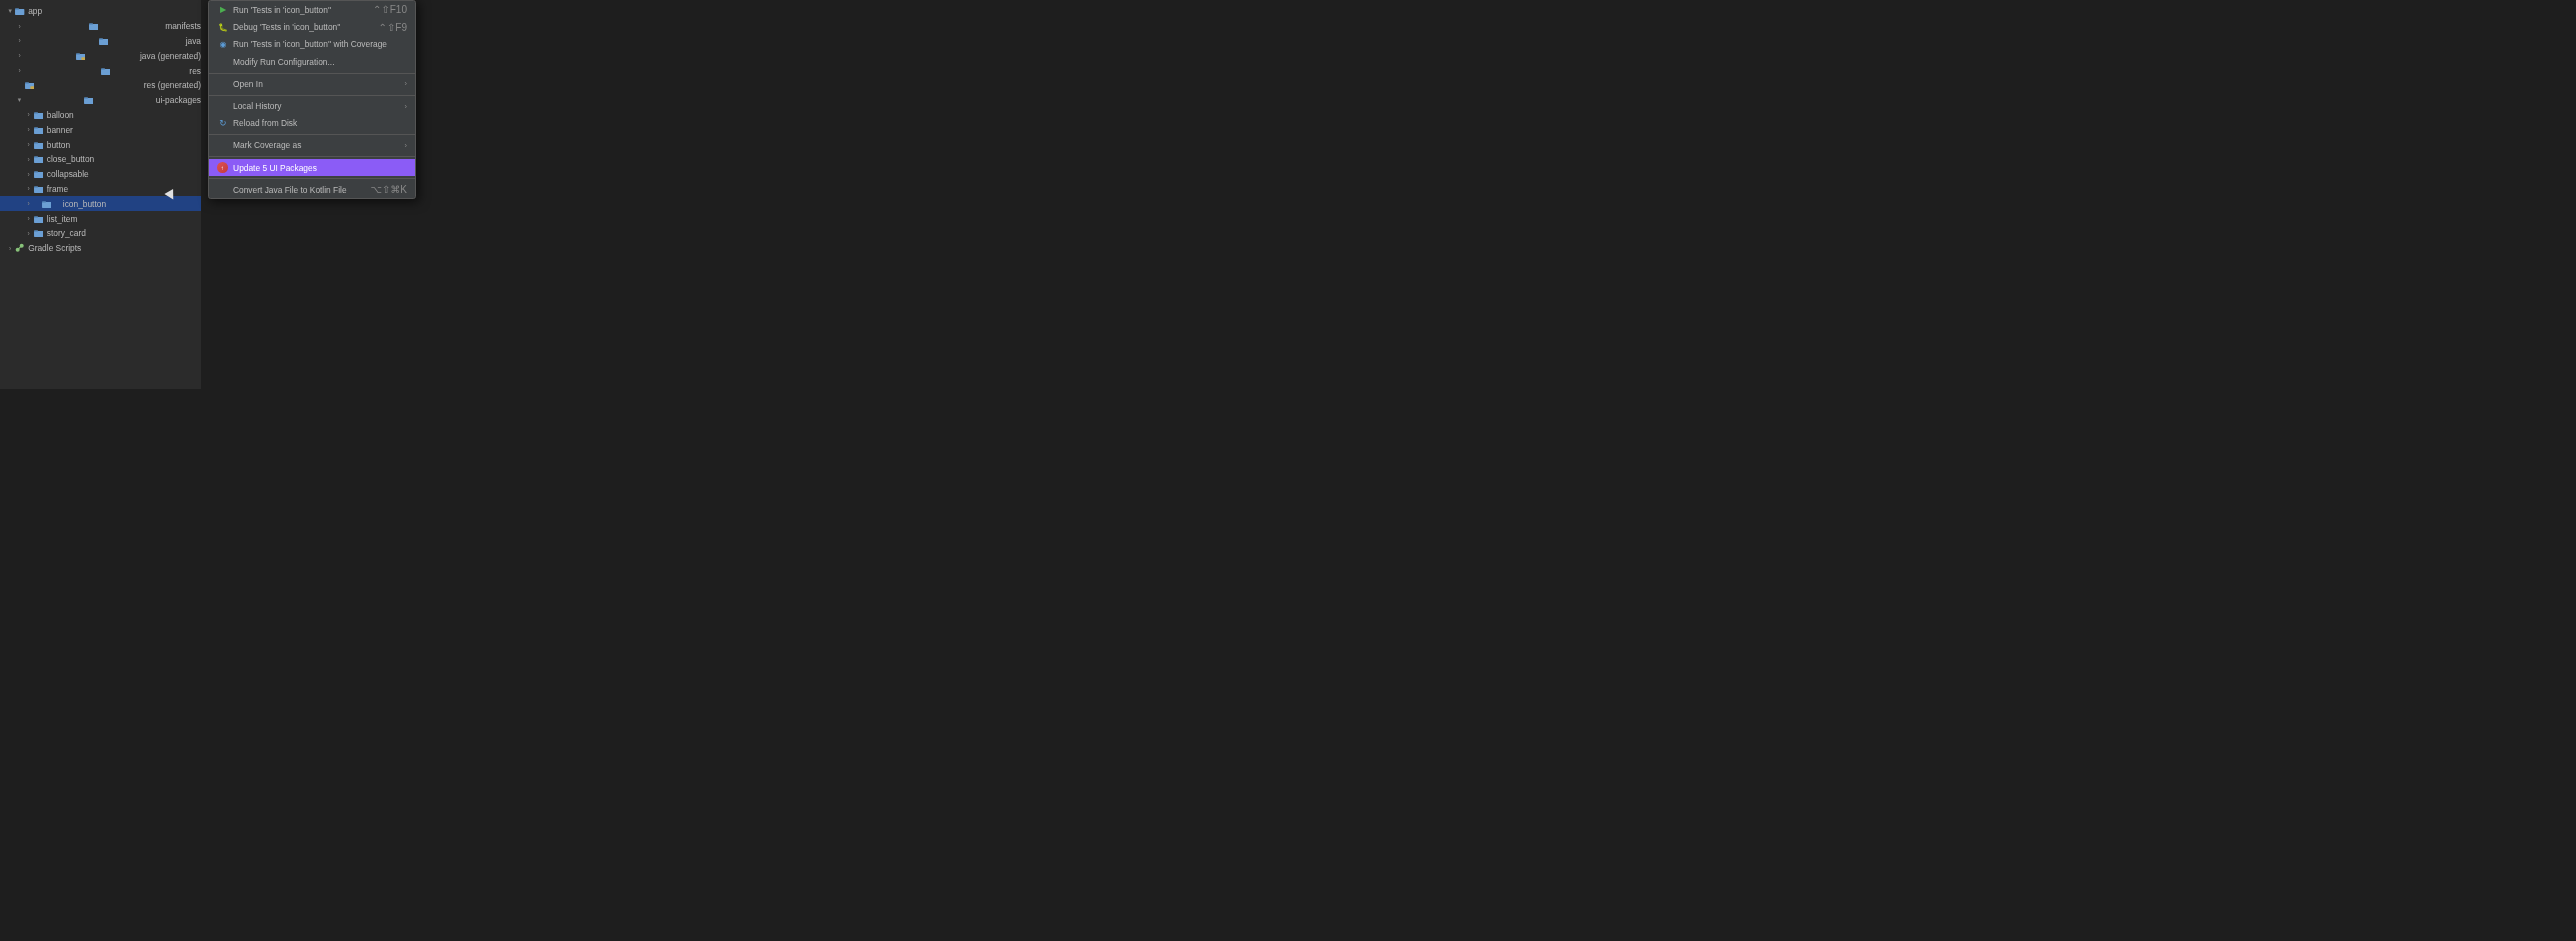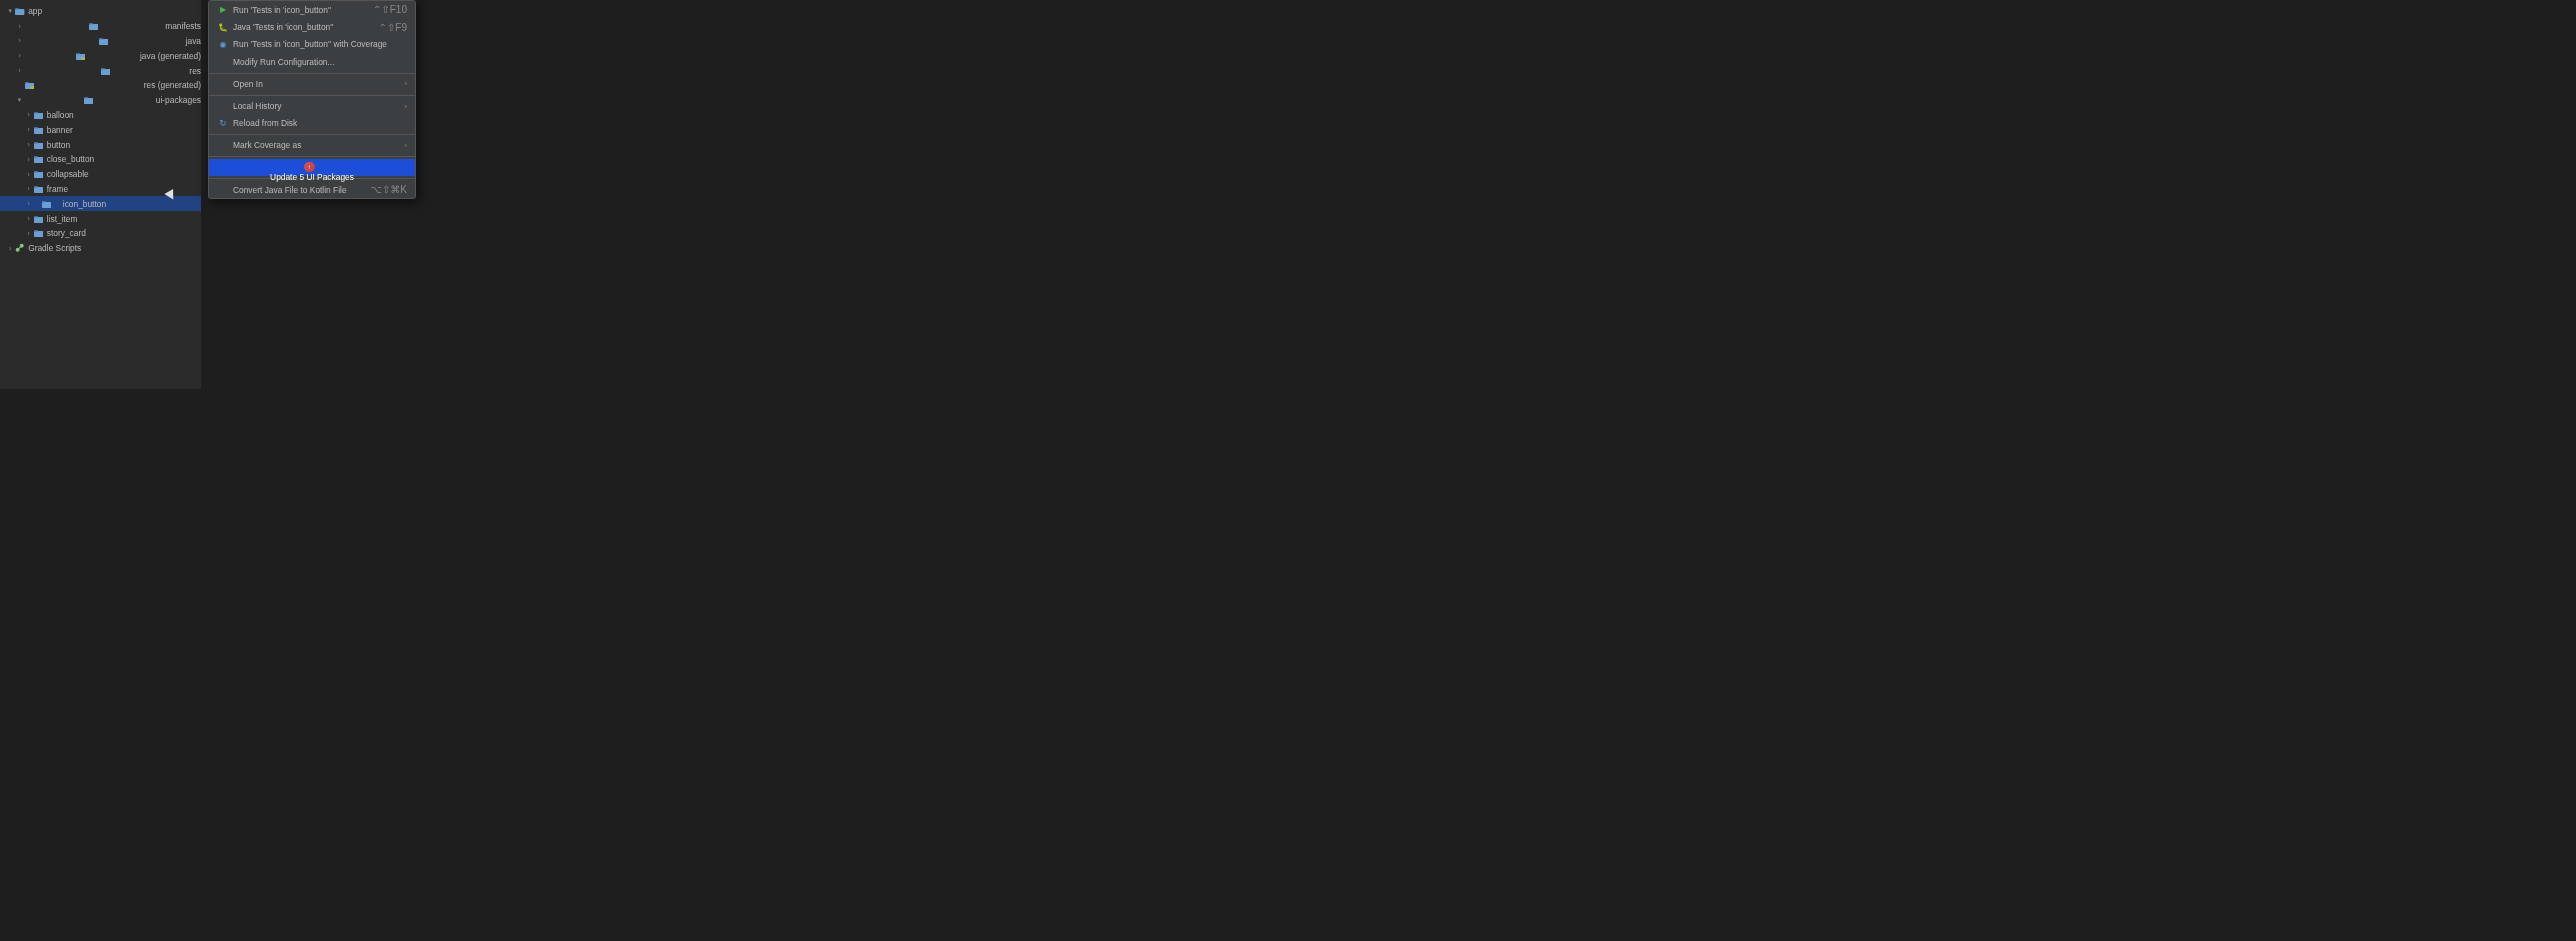--- a/index.html
+++ b/index.html
@@ -106,23 +106,22 @@
       padding: 2.7px 8px;
       height: 17.4px;
       cursor: pointer;
       white-space: nowrap;
       font-size: 8.4px;
       color: #bbb;
       position: relative;
     }
 
     .menu-item.active {
-      background: #1d4ed8;
+      background: #8b5cf6;
       color: #fff;
-      flex-direction: column;
     }
 
     .menu-separator {
       height: 0.7px;
       background: #555;
       margin: 2px 0;
     }
 
     .menu-item .shortcut {
       margin-left: auto;
@@ -388,21 +387,21 @@
 <div class="context-menu">
 
   <div class="menu-item">
     <span class="menu-icon run-green">▶</span>
     <span>Run 'Tests in 'icon_button''</span>
     <span class="shortcut">⌃⇧F10</span>
   </div>
 
   <div class="menu-item">
     <span class="menu-icon debug-red">🐛</span>
-    <span>Java 'Tests in 'icon_button''</span>
+    <span>Debug 'Tests in 'icon_button''</span>
     <span class="shortcut">⌃⇧F9</span>
   </div>
 
   <div class="menu-item">
     <span class="menu-icon coverage-blue">◉</span>
     <span>Run 'Tests in 'icon_button'' with Coverage</span>
   </div>
 
   <div class="menu-item">
     <span class="menu-icon"> </span>

